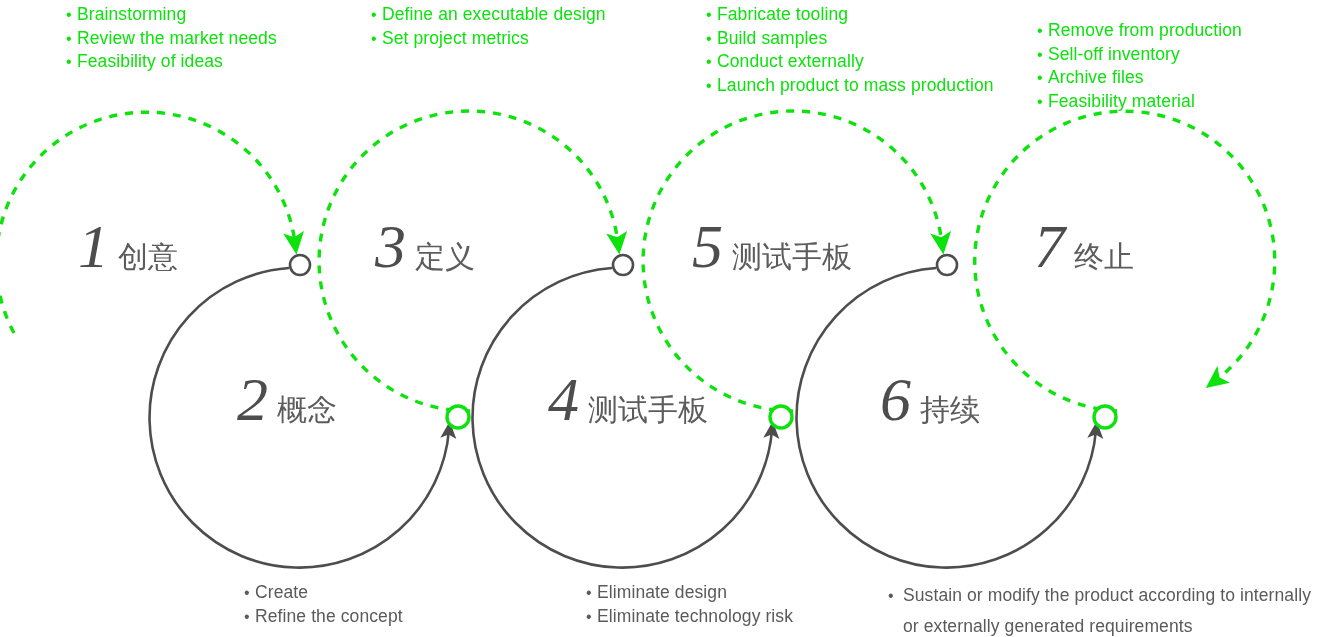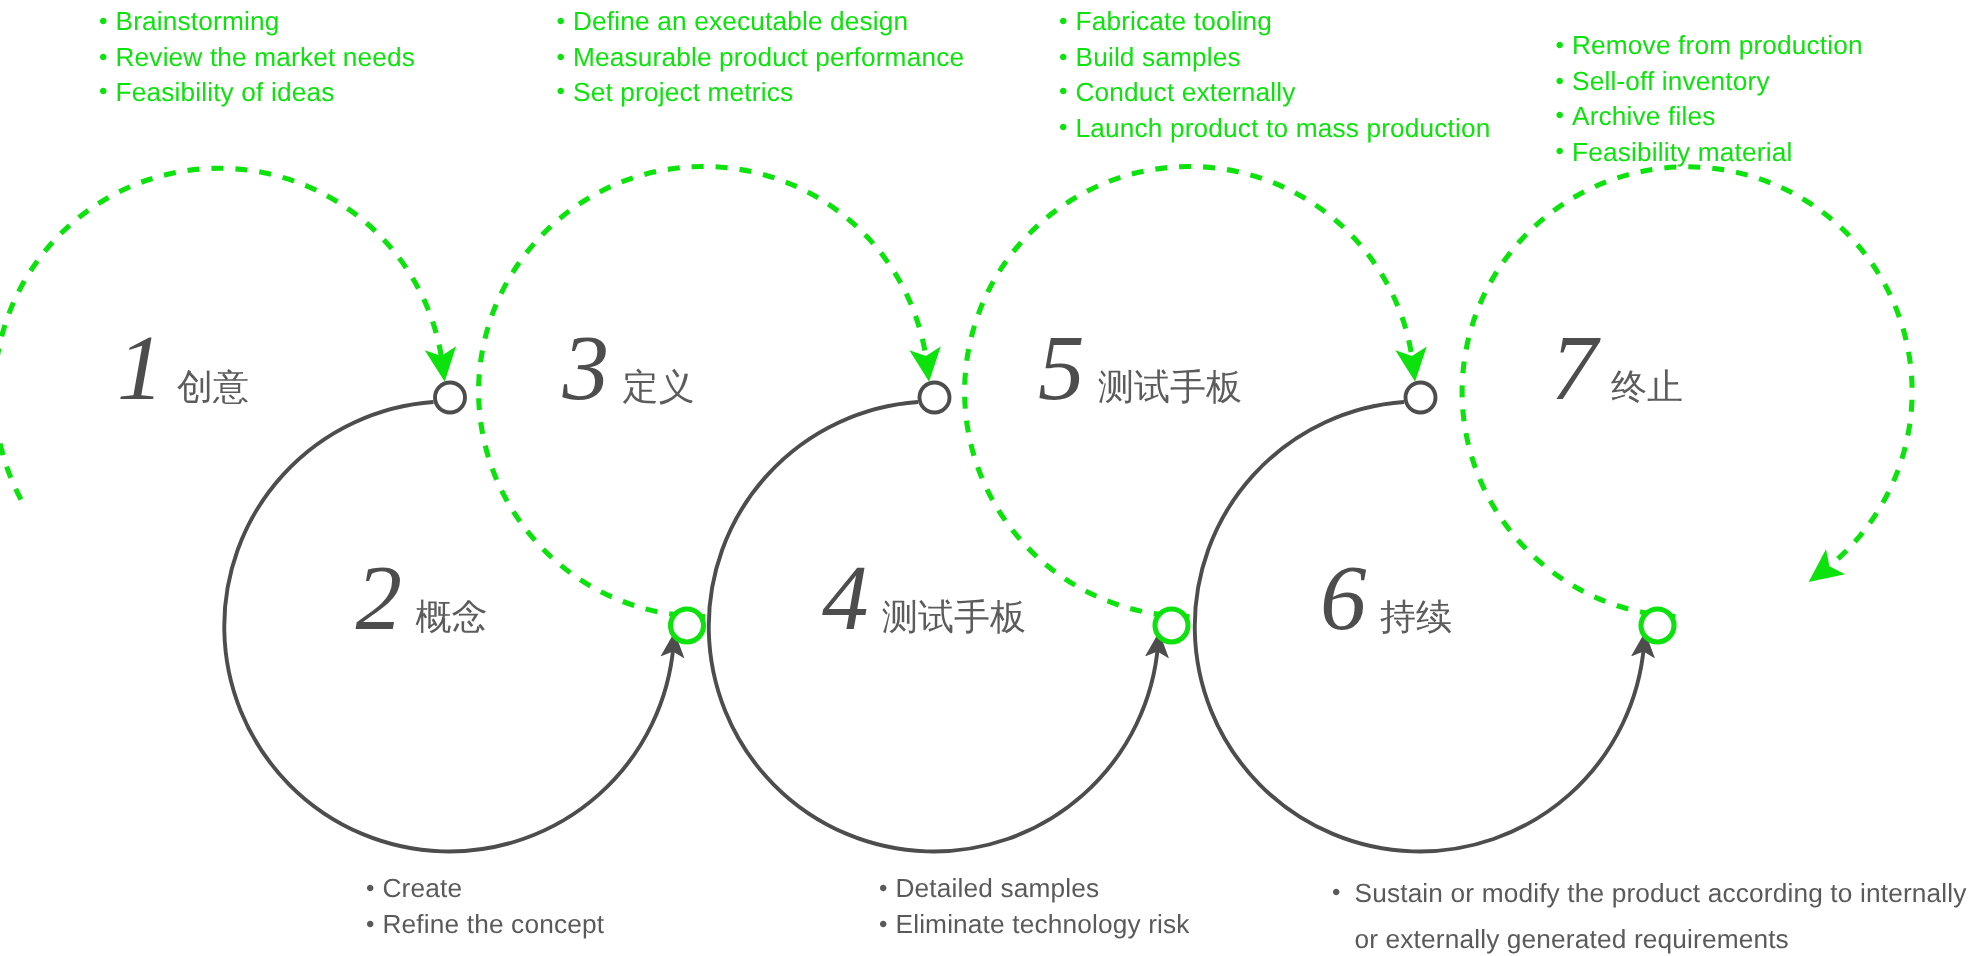--- a/index.html
+++ b/index.html
@@ -38,21 +38,21 @@
   .stage-num{
     font-size:62px;
     color:#4d4d4d;
     font-weight:400;
     font-family:"Liberation Serif","DejaVu Serif",serif;
     font-style:italic;
     letter-spacing:0px;
     line-height:1;
   }
   .stage-cn{
-    font-size:24px;
+    font-size:30px;
     color:#5c5c5c;
     margin-left:9px;
     line-height:1;
     font-family:"DejaVu Sans","Liberation Sans",sans-serif;
   }
 </style>
 </head>
 <body>
 
 <div id="stage">
@@ -98,21 +98,20 @@
   </svg>
 
   <ul class="bullets green-bullets" style="left:66px;top:3px;">
     <li>Brainstorming</li>
     <li>Review the market needs</li>
     <li>Feasibility of ideas</li>
   </ul>
 
   <ul class="bullets green-bullets" style="left:371px;top:3px;">
     <li>Define an executable design</li>
-    <li>Measurable product  performance</li>
     <li>Set project metrics</li>
   </ul>
 
   <ul class="bullets green-bullets" style="left:706px;top:3px;">
     <li>Fabricate tooling</li>
     <li>Build samples</li>
     <li>Conduct externally</li>
     <li>Launch product to mass production</li>
   </ul>
 
@@ -157,21 +156,21 @@
     <span class="stage-num">6</span>
     <span class="stage-cn">持续</span>
   </div>
 
   <ul class="bullets gray-bullets" style="left:244px;top:581px;">
     <li>Create</li>
     <li>Refine the concept</li>
   </ul>
 
   <ul class="bullets gray-bullets" style="left:586px;top:581px;">
-    <li>Detailed samples</li>
+    <li>Eliminate design</li>
     <li>Eliminate technology risk</li>
   </ul>
 
   <ul class="bullets gray-bullets wrapbul" style="left:888px;top:580px;width:425px;">
     <li style="line-height:31px;padding-left:15px;">Sustain or modify the product  according to internally or externally generated requirements</li>
   </ul>
 
 </div>
 
 </body></html>

